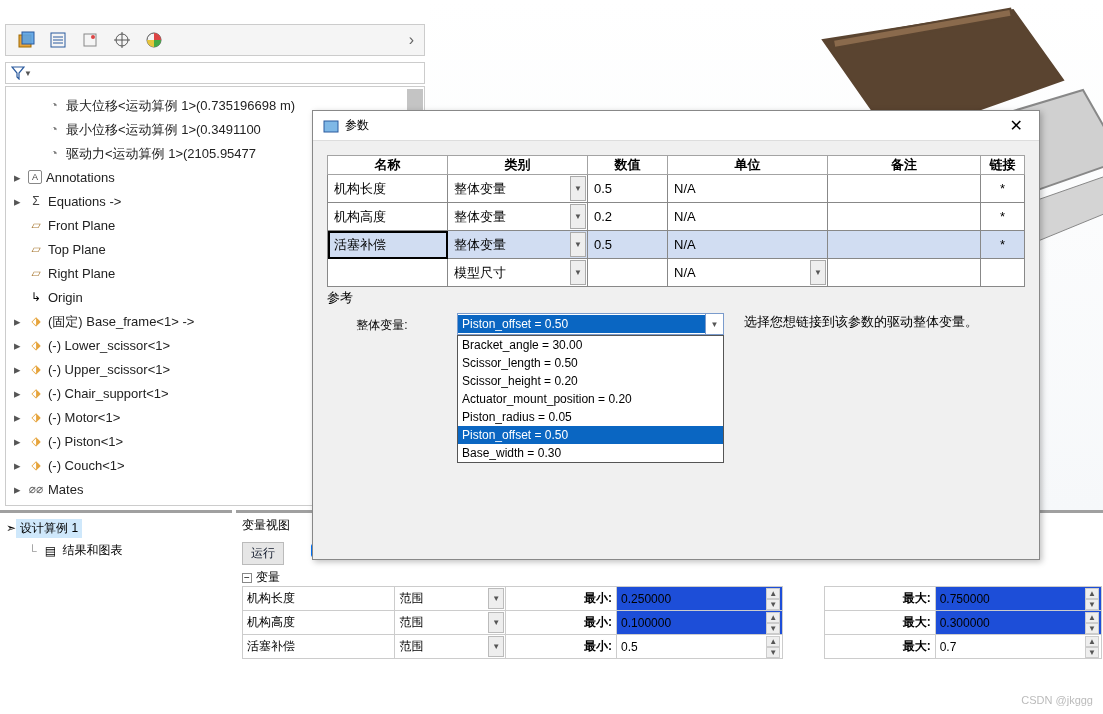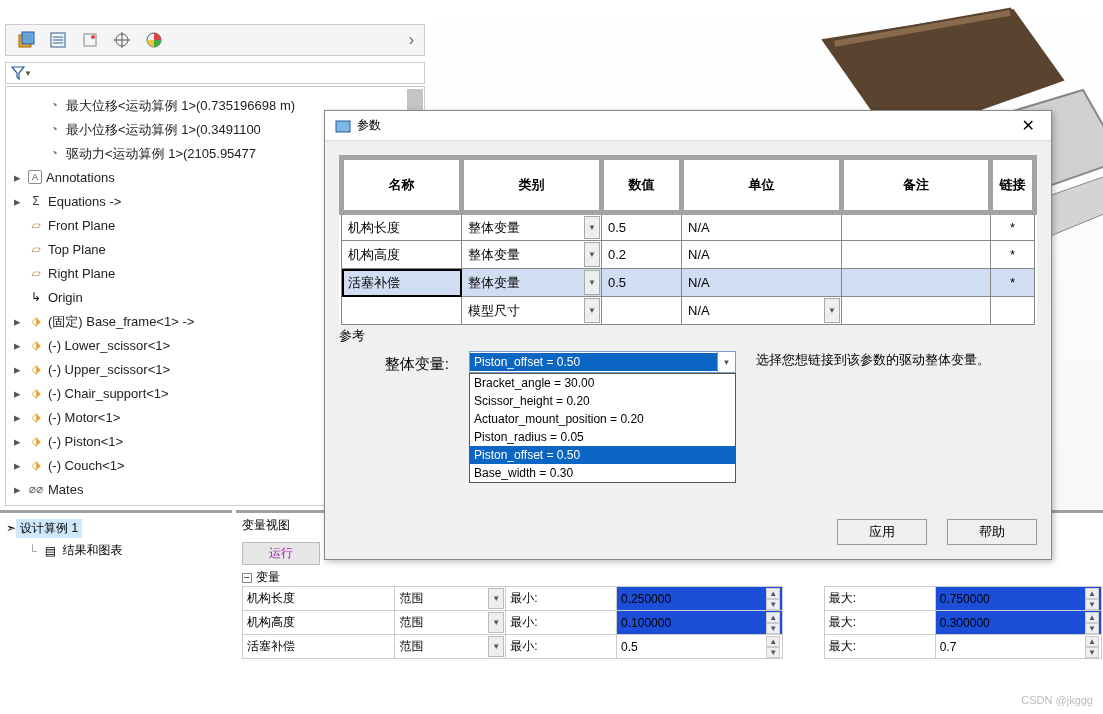--- a/index.html
+++ b/index.html
@@ -34,58 +34,58 @@
   .bl-wrap .inner { margin: 6px; }
   .bl-item1 { background: #cfe8fb; display: inline-block; padding: 1px 4px; margin-bottom: 4px; }
   .bl-item2 { padding-left: 22px; display: flex; align-items: center; gap: 4px; }
   .bl-tree-lines { color: #999; margin-right: 2px; }
 
   
   .br-wrap { position: absolute; left: 236px; top: 510px; right: 0; height: 200px; border-top: 3px solid #a0a0a0; background: #fff; }
   .br-top { display: flex; align-items: center; height: 24px; padding: 4px 6px; gap: 8px; }
   .br-top .lab { font-size: 12px; }
   .br-run { padding: 4px 6px; }
-  .br-run .btn-run { background: #e6e6e6; color: #a21caf; border: 1px solid #bbb; padding: 2px 26px; display: inline-block; margin-right: 20px; }
+  .br-run .btn-run { background: #e6e6e6; color: #0f172a; border: 1px solid #bbb; padding: 2px 8px; display: inline-block; margin-right: 20px; }
   .collapse-box { display:inline-block; width:10px; height:10px; border:1px solid #888; line-height:8px; text-align:center; font-size:10px; margin-right:4px;}
 
   .var-table { border-collapse: collapse; width: 860px; margin-left: 6px; }
   .var-table td { border: 1px solid #ccc; padding: 2px 4px; font-size: 12px; height: 24px; vertical-align: middle; }
-  .rng-label { text-align: left; padding-right: 6px; }
+  .rng-label { text-align: right; padding-right: 6px; font-weight: bold; }
   .spin-cell { position: relative; background: #1d4ed8; width: 120px; }
   .spin-cell.wht { background: #fff; }
   .spin-arrows { position: absolute; right: 2px; top: 1px; bottom: 1px; width: 14px; display: flex; flex-direction: column; }
   .spin-arrows div { flex:1; font-size: 8px; line-height: 9px; text-align: center; color: #555; background: #eee; border: 1px solid #ccc; }
   .dd { position: absolute; right: 1px; top:1px; bottom:1px; width:16px; background:#eee; border:1px solid #bbb; display:flex; align-items:center; justify-content:center; font-size:8px; color:#555;}
   .cell-rel { position: relative; }
   .add-row td { font-style: italic; color: #666; }
 
   
   .viewport { position: absolute; left: 430px; top: 0; right: 0; height: 510px; background: linear-gradient(#fff, #f6f8fa); }
   .chair { position: absolute; right: -40px; top: 0; width: 360px; height: 340px; }
 
   
-  .dialog { position: absolute; left: 324px; top: 110px; width: 728px; height: 450px; background: #f0f0f0; border: 1px solid #888; box-shadow: 2px 2px 6px rgba(0,0,0,0.25); }
+  .dialog { position: absolute; left: 312px; top: 110px; width: 728px; height: 450px; background: #f0f0f0; border: 1px solid #888; box-shadow: 2px 2px 6px rgba(0,0,0,0.25); }
   .dlg-title { height: 30px; display: flex; align-items: center; padding: 0 10px; font-size: 12px; background: #fff; border-bottom: 1px solid #ddd; }
   .dlg-title .t-ico { width: 16px; height: 16px; margin-right: 6px; display: inline-flex; }
   .dlg-title .spacer { flex: 1; }
   .dlg-close { cursor: pointer; font-size: 16px; padding: 0 6px; }
   .dlg-body { padding: 14px; position: relative; height: calc(100% - 30px); }
 
   .param-table { border-collapse: collapse; width: 100%; background: #fff; }
-  .param-table th { border: 5px solid #a3a3a3; padding: 16px 6px; font-weight: bold; text-align: center; font-size: 13px; }
+  .param-table th { border: 1px solid #a3a3a3; padding: 0 6px; font-weight: bold; text-align: center; font-size: 13px; }
   .param-table td { border: 1px solid #888; padding: 2px 6px; font-size: 13px; height: 28px; position: relative; }
   .param-table tr.sel td { background: #d1ddf2; }
   .param-table td.name-focus { outline: 2px solid #000; outline-offset: -2px; }
   .cell-dd { position: absolute; right: 1px; top: 1px; bottom: 1px; width: 16px; border: 1px solid #aaa; background: #eee; display: flex; align-items: center; justify-content: center; font-size: 8px; color: #555; cursor: pointer; }
   .link-col { text-align: center; }
 
   .ref-section { margin-top: 2px; }
   .ref-label { font-size: 13px; margin-bottom: 4px; display: block; }
   .ref-row { display: flex; align-items: flex-start; gap: 20px; margin-top: 6px; }
-  .ref-left { width: 110px; text-align: right; padding-top: 4px; font-size: 15px; }
+  .ref-left { width: 110px; text-align: center; padding-top: 4px; font-size: 12px; }
   .ref-mid { width: 267px; position: relative; }
   .combo { border: 1px solid #7a9bcc; background: #fff; height: 22px; display: flex; align-items: center; }
   .combo .sel-val { flex: 1; background: #0a66c2; color: #fff; padding: 2px 4px; }
   .combo .dd2 { width: 18px; text-align: center; border-left: 1px solid #7a9bcc; cursor: pointer; background: #fff; color: #555; font-size: 8px; display:flex; align-items:center; justify-content:center; height:100%;}
   .drop-list { position: absolute; left: 0; top: 22px; width: 100%; background: #fff; border: 1px solid #555; z-index: 10; }
   .drop-list .opt { padding: 2px 4px; font-size: 12px; cursor: pointer; }
   .drop-list .opt.sel { background: #0a66c2; color: #fff; }
   .ref-right { flex: 1; font-size: 13px; line-height: 18px; }
 
   .dlg-buttons { position: absolute; right: 14px; bottom: 14px; display: flex; gap: 20px; }
@@ -378,31 +378,28 @@
       <span class="ref-label">参考</span>
       <div class="ref-row">
         <div class="ref-left">整体变量:</div>
         <div class="ref-mid">
           <div class="combo">
             <span class="sel-val">Piston_offset = 0.50</span>
             <span class="dd2">▼</span>
           </div>
           <div class="drop-list">
             <div class="opt">Bracket_angle = 30.00</div>
+            <div class="opt">Scissor_length = 0.50</div>
             <div class="opt">Scissor_height = 0.20</div>
             <div class="opt">Actuator_mount_position = 0.20</div>
             <div class="opt">Piston_radius = 0.05</div>
             <div class="opt sel">Piston_offset = 0.50</div>
             <div class="opt">Base_width = 0.30</div>
           </div>
         </div>
         <div class="ref-right">选择您想链接到该参数的驱动整体变量。</div>
       </div>
     </div>
 
-    <div class="dlg-buttons">
-      <button>应用</button>
-      <button>帮助</button>
-    </div>
   </div>
 </div>
 
 <div class="watermark">CSDN @jkggg</div>
 
 </body></html>

